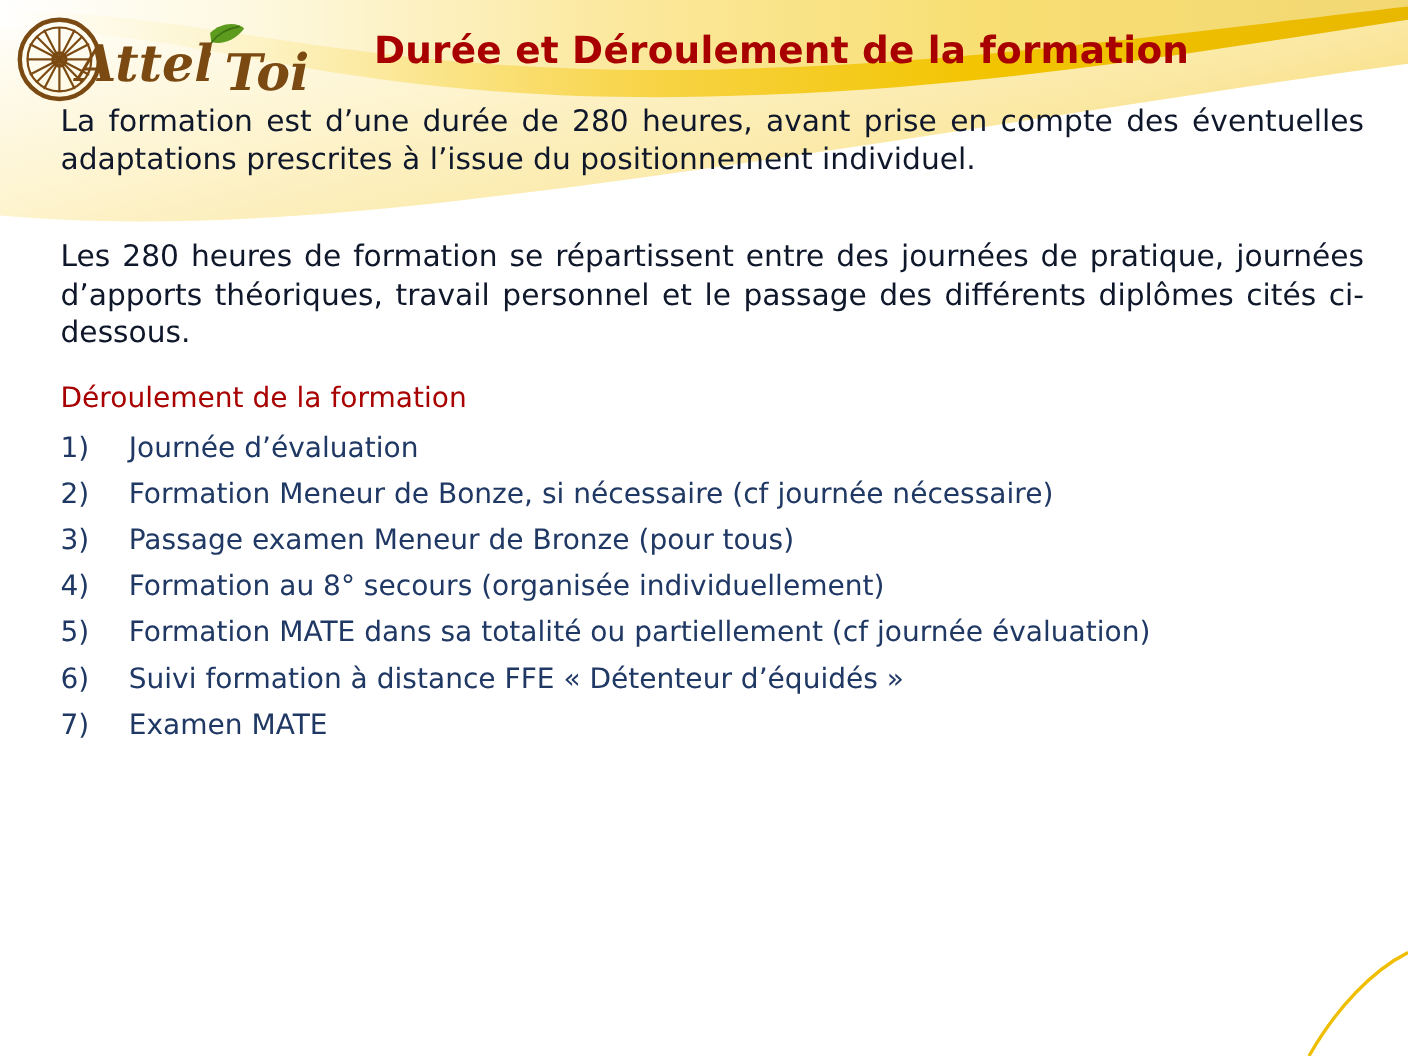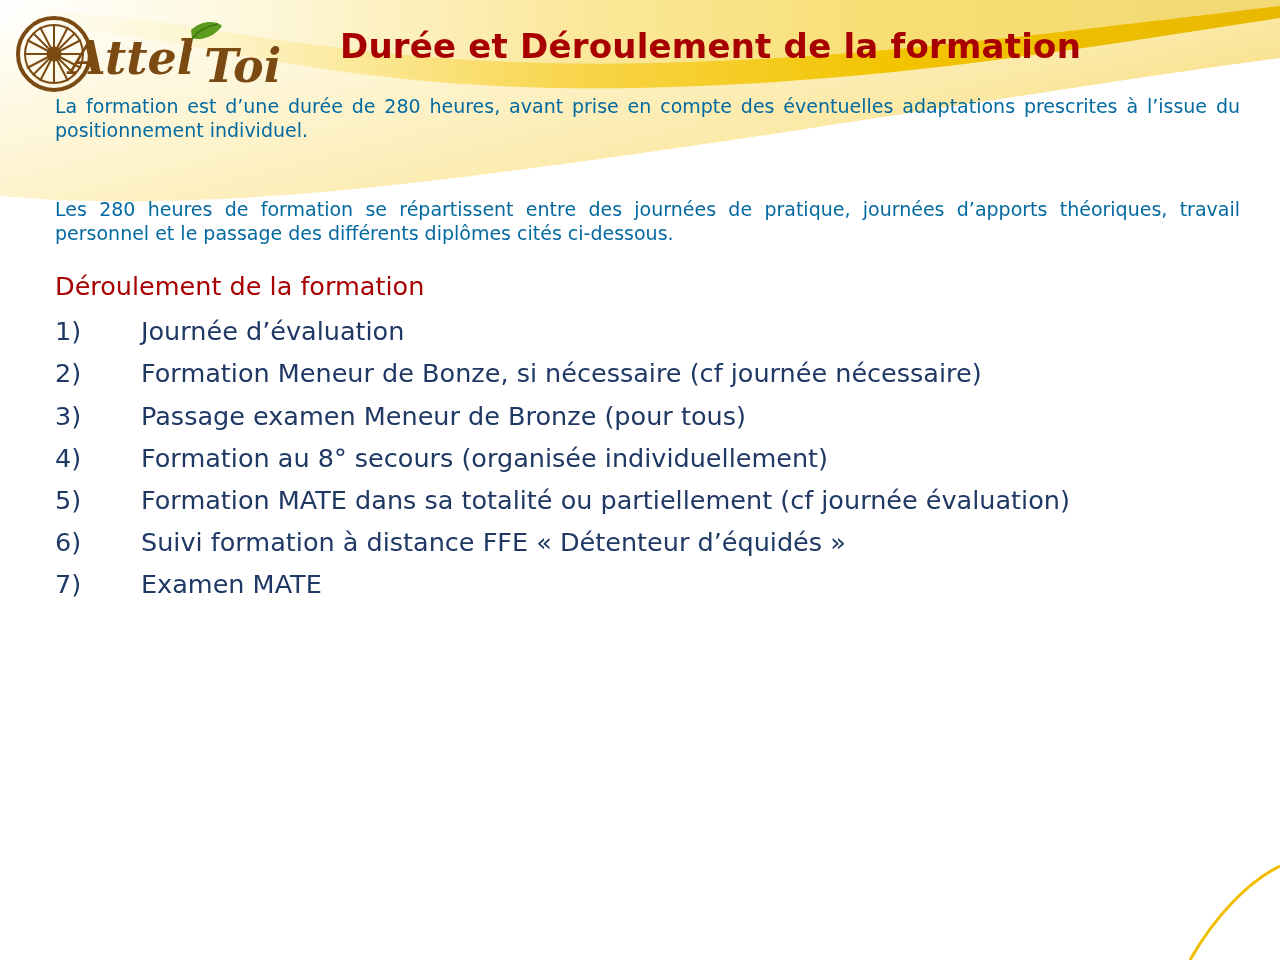--- a/index.html
+++ b/index.html
@@ -56,22 +56,22 @@
   
   .content {
     position: absolute;
     top: 94px;
     left: 55px;
     width: 1185px;
     z-index: 4;
   }
 
   p.para {
-    color: #0369a1;
-    font-size: 19px;
+    color: #0f172a;
+    font-size: 27px;
     line-height: 1.28;
     margin: 0 0 26px 0;
     text-align: justify;
     text-justify: inter-word;
   }
   p.para.first { margin-bottom: 54px; }
 
   .section-heading {
     color: #A80000;
     font-size: 25.5px;
@@ -94,21 +94,20 @@
   }
   ol.steps li .num {
     width: 62px;
     flex: 0 0 62px;
     color: #1F3864;
   }
   ol.steps li .txt {
     flex: 1 1 auto;
     text-align: justify;
     text-justify: inter-word;
-    margin-left: 24px;
   }
   ol.steps li.justified .txt { text-align: justify; }
 
   
   .footer-deco {
     position: absolute;
     bottom: 0;
     left: 0;
     width: 1280px;
     height: 130px;

